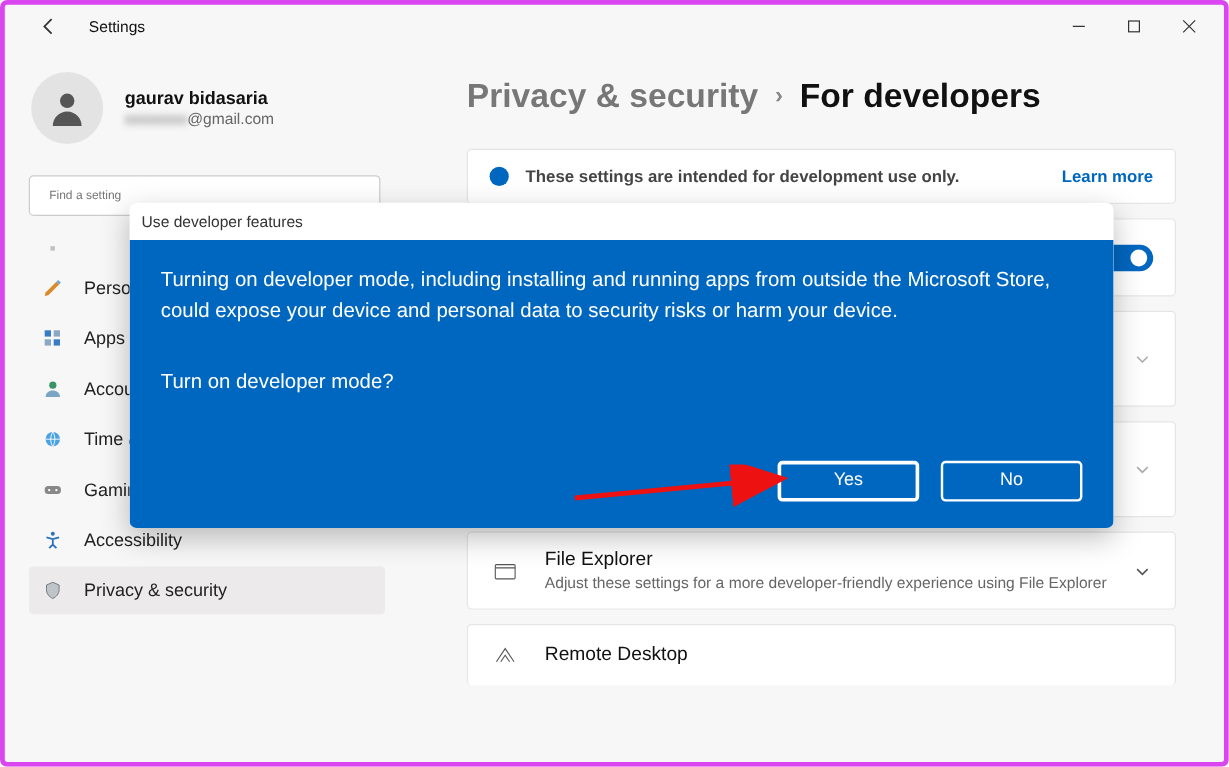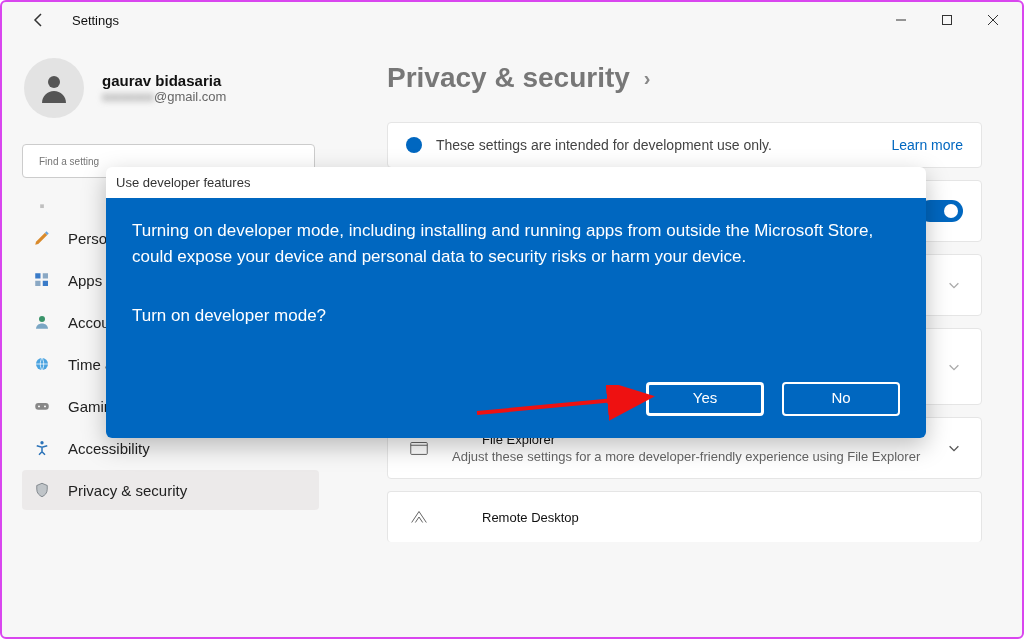--- a/index.html
+++ b/index.html
@@ -1,17 +1,17 @@
 <!DOCTYPE html>
 <html><head>
 <meta charset="utf-8">
 <style>
   * { box-sizing: border-box; margin: 0; padding: 0; font-family: "Segoe UI", Arial, sans-serif; }
   html, body { width: 1024px; height: 639px; overflow: hidden; background: #fff; }
-  .window { width: 1024px; height: 639px; background: #f7f7f7; border: 2px solid #d946ef; border-radius: 6px; position: relative; }
+  .window { width: 1024px; height: 639px; background: #f7f7f7; border: 4px solid #d946ef; border-radius: 6px; position: relative; }
   .titlebar { display: flex; align-items: center; height: 36px; padding: 0 6px; }
   .back { width: 34px; height: 34px; margin-left: 14px; display:flex; align-items:center; justify-content:center; }
   .title { font-size: 13px; margin-left: 16px; color:#111;}
   .win-controls { margin-left: auto; display:flex; gap:0; }
   .win-btn { width: 46px; height: 34px; display:flex; align-items:center; justify-content:center; color:#333; }
 
   .body { display:flex; height: calc(100% - 36px); }
 
   .sidebar { width: 335px; padding: 10px 0 0 20px; display:flex; flex-direction:column; }
   .user { display:flex; align-items:center; gap:18px; padding: 10px 0 18px 2px; }
@@ -28,28 +28,28 @@
   .nav-item { display:flex; align-items:center; gap:16px; height:40px; padding:0 8px 0 10px; border-radius:4px; position:relative; font-size:15px; color:#222;}
   .nav-item .ico { width:20px; height:20px; display:flex; align-items:center; justify-content:center; }
   .nav-item.active { background:#eceaea; }
   .nav-item.active::before { content:""; position:absolute; left:-4px; top:8px; bottom:8px; width:3px; background:#0067c0; border-radius:3px;}
 
   .main { flex:1; padding: 24px 40px 0 50px; overflow:hidden; }
   .breadcrumb { display:flex; align-items:center; gap:14px; font-size:28px; font-weight:600; color:#777; }
   .breadcrumb .current { color:#111; }
   .breadcrumb .sep { font-size:20px; color:#888;}
 
-  .info-banner { margin-top:28px; background:#fff; border:1px solid #e5e5e5; border-radius:4px; padding:14px 18px; display:flex; align-items:center; gap:14px; font-size:14px; color:#444;}
+  .info-banner { margin-top:28px; background:#fff; border:1px solid #e5e5e5; border-radius:4px; padding:14px 18px; display:flex; align-items:center; gap:14px; font-size:14px; color:#444;font-weight:bold;}
   .info-banner .dot { width:16px;height:16px;border-radius:50%; background:#0067c0; flex:none;}
   .info-banner .learn { margin-left:auto; color:#0067c0;text-align:right; }
 
   .setting-row { margin-top:12px; background:#fff; border:1px solid #e5e5e5; border-radius:4px; padding:14px 18px; display:flex; align-items:center; gap:20px;}
   .setting-row .ico { width:26px; display:flex; justify-content:center; color:#555;}
   .setting-row .txt { flex:1; }
-  .setting-row .txt .t1 { font-size:13px; color:#111;margin-left:30px;}
+  .setting-row .txt .t1 { font-size:16px; color:#111;}
   .setting-row .txt .t2 { font-size:13px; color:#666; margin-top:2px;}
   .setting-row .state { font-size:13px; color:#666;}
   .toggle { width:44px; height:22px; border-radius:11px; background:#888; position:relative;}
   .toggle::after { content:""; position:absolute; width:14px; height:14px; background:#fff; border-radius:50%; top:4px; left:5px;}
   .toggle.on { background:#0067c0;}
   .toggle.on::after { left:auto; right:5px;}
   .chev { width:18px; color:#555; display:flex; justify-content:center;}
 
   
   .modal { position:absolute; left:104px; top:165px; width:820px; background:#fff; border-radius:6px; box-shadow:0 8px 24px rgba(0,0,0,.25); overflow:hidden; z-index:10;}
@@ -184,20 +184,21 @@
             </span>
           <span>Privacy &amp; security</span>
         </div>
       </div>
     </div>
 
     <div class="main">
       <div class="breadcrumb">
         <span>Privacy &amp; security</span>
         <span class="sep">›</span>
+        <span class="current">For developers</span>
       </div>
 
       <div class="info-banner">
         <span class="dot"></span>
         <span>These settings are intended for development use only.</span>
         <span class="learn">Learn more</span>
       </div>
 
       <div class="setting-row">
         <div class="ico">

